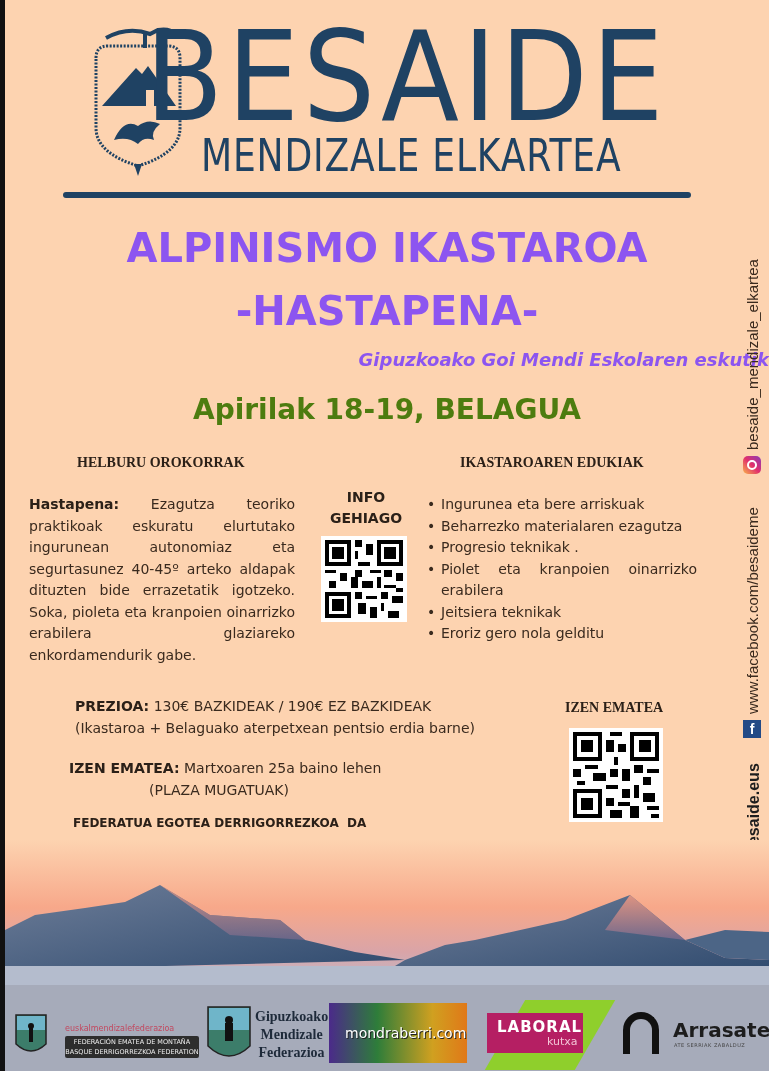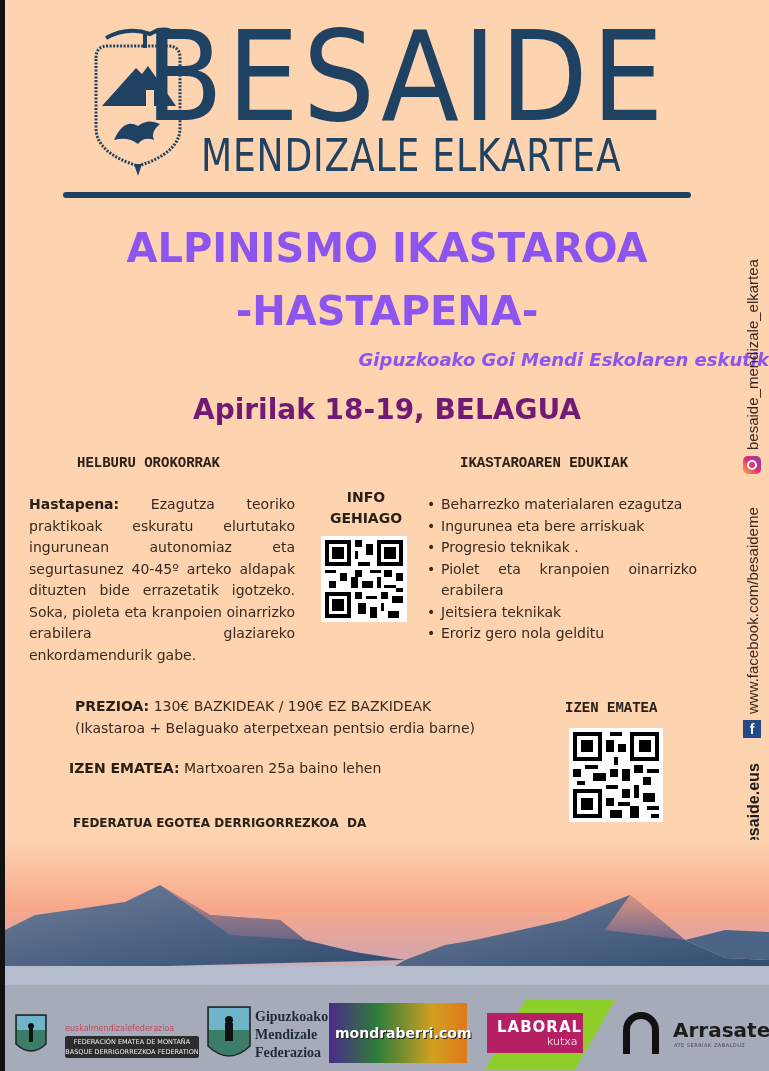--- a/index.html
+++ b/index.html
@@ -34,25 +34,25 @@
     color: #8c55f0; font-family: "DejaVu Sans", sans-serif; font-weight: bold;
     font-size: 40px; line-height: 52px;
   }
   .subtitle {
     position: absolute; left: 0; top: 349px; width: 764px; text-align: right;
     color: #8c55f0; font-family: "DejaVu Sans", sans-serif; font-weight: bold; font-style: italic;
     font-size: 18px; line-height: 22px;
   }
   .date {
     position: absolute; left: 0; top: 390px; width: 764px; text-align: center;
-    color: #701a75; font-family: "DejaVu Sans", sans-serif; font-weight: bold;
+    color: #4d7c0f; font-family: "DejaVu Sans", sans-serif; font-weight: bold;
     font-size: 28px; line-height: 40px;
   }
 
-  .h-sec { position: absolute; color: #2b2018; font-weight: bold; font-size: 14px; line-height: 20px; font-family: Liberation Mono, monospace; }
+  .h-sec { position: absolute; color: #2b2018; font-weight: bold; font-size: 14px; line-height: 20px; font-family: Liberation Serif, serif; }
   .body-text { color: #3a2a1e; font-family: "DejaVu Sans", sans-serif; font-size: 14px; line-height: 21.5px; }
   .goal {
     position: absolute; left: 24px; top: 494px; width: 266px; text-align: justify;
   }
   .goal b { color: #2b2018; }
 
   .info-label { position: absolute; left: 315px; top: 487px; width: 92px; text-align: center;
     font-weight: bold; font-size: 14px; line-height: 21px; color: #2b2018; font-family: "DejaVu Sans", sans-serif; }
   .qr { position: absolute; background: #fff; padding: 4px; }
   .qr svg { display: block; }
@@ -76,24 +76,24 @@
   .side-web { left: 740px; top: 896px; font-size: 16px; font-weight: bold; color: #1d1d1d; }
   .ig-icon { width: 18px; height: 18px; border-radius: 5px; background: linear-gradient(45deg,#f9b24a,#e1306c,#8a3ab9); position: relative; }
   .ig-icon::after { content: ""; position: absolute; left: 4px; top: 4px; width: 10px; height: 10px; border: 2px solid #fff; border-radius: 50%; box-sizing: border-box; }
   .fb-icon { width: 18px; height: 18px; background: #234a86; color: #fff; font-weight: bold; font-size: 14px; line-height: 18px; text-align: center; }
 
   .landscape { position: absolute; left: 0; top: 840px; width: 764px; height: 150px; }
   .footer { position: absolute; left: 0; top: 985px; width: 764px; height: 86px; background: #a6abba; }
   .sponsor { position: absolute; }
   .fvm-text { position: absolute; left: 60px; top: 1024px; font-size: 8px; color: #c2485f; font-family: "DejaVu Sans", sans-serif; }
   .fvm-box { position: absolute; left: 60px; top: 1036px; width: 134px; height: 22px; background: #2d2d2d; color: #eee; font-size: 6.5px; line-height: 10px; text-align: center; border-radius: 2px; font-family: "DejaVu Sans", sans-serif; padding-top: 1px; }
-  .gmf-text { position: absolute; left: 250px; top: 1008px; font-family: "Liberation Serif", serif; font-weight: bold; font-size: 14px; line-height: 18px; color: #1e2a3a; text-align: left; }
+  .gmf-text { position: absolute; left: 250px; top: 1008px; font-family: "Liberation Serif", serif; font-weight: bold; font-size: 14px; line-height: 18px; color: #1e2a3a; text-align: center; }
   .mondra { position: absolute; left: 324px; top: 1003px; width: 138px; height: 60px;
     background: linear-gradient(90deg,#4b2a8a 0%,#2e7d3a 35%,#d0a020 75%,#e07818 100%); }
-  .mondra span { position: absolute; left: 6px; top: 22px; color: #fff; font-weight: bold; font-size: 14px; font-family: "DejaVu Sans", sans-serif; text-shadow: 1px 1px 0 #222; }
+  .mondra span { position: absolute; left: 16px; top: 22px; color: #fff; font-weight: normal; font-size: 14px; font-family: "DejaVu Sans", sans-serif; text-shadow: 1px 1px 0 #222; }
   .laboral { position: absolute; left: 482px; top: 1013px; width: 96px; height: 40px; background: #b51f63; }
   .laboral-green { position: absolute; left: 500px; top: 1000px; width: 90px; height: 70px; background: #8fcf2c; transform: skewX(-30deg); }
   .laboral .l1 { position: absolute; left: 10px; top: 5px; color: #fff; font-size: 15px; font-weight: bold; letter-spacing: 1px; font-family: "DejaVu Sans", sans-serif; }
   .laboral .l2 { position: absolute; left: 60px; top: 22px; color: #f3c4d6; font-size: 11px; font-family: "DejaVu Sans", sans-serif; }
   .arrasate-icon { position: absolute; left: 618px; top: 1012px; width: 36px; height: 42px; border: 7px solid #111; border-bottom: none; border-radius: 18px 18px 0 0; }
   .arrasate { position: absolute; left: 668px; top: 1018px; font-size: 20px; font-weight: bold; color: #1d1d1d; font-family: "DejaVu Sans", sans-serif; }
   .arrasate-sub { position: absolute; left: 669px; top: 1042px; font-size: 5px; color: #444; letter-spacing: 0.5px; font-family: "DejaVu Sans", sans-serif; }
 </style>
 </head>
 <body>
@@ -138,35 +138,36 @@
         <rect x="16" y="2" width="3" height="3" fill="#000"></rect>
       <rect x="0" y="14" width="7" height="7" fill="#000"></rect>
         <rect x="1" y="15" width="5" height="5" fill="#fff"></rect>
         <rect x="2" y="16" width="3" height="3" fill="#000"></rect>
       <path d="M8 0h2v2h-2zM11 1h2v3h-2zM8 3h1v2h-1zM9 6h3v1h-3zM8 8h2v2h-2zM12 8h3v1h-3zM16 8h2v2h-2zM19 9h2v2h-2zM0 8h3v1h-3zM4 9h2v2h-2zM1 11h2v2h-2zM7 10h2v3h-2zM10 11h3v2h-3zM14 10h1v3h-1zM16 12h3v1h-3zM8 14h2v2h-2zM11 15h3v1h-3zM15 14h2v2h-2zM18 15h3v2h-3zM9 17h2v3h-2zM12 18h2v3h-2zM15 17h1v2h-1zM17 19h3v2h-3zM19 13h2v1h-2z" fill="#000"></path>
     </svg>
   </div>
 
   <div class="h-sec" style="left:455px; top:453px;">IKASTAROAREN EDUKIAK</div>
   <ul class="content-list body-text">
+    <li>Ingurunea eta bere arriskuak</li>
     <li>Beharrezko materialaren ezagutza</li>
-    <li>Ingurunea eta bere arriskuak</li>
     <li>Progresio teknikak .</li>
     <li>Piolet eta kranpoien oinarrizko erabilera</li>
     <li>Jeitsiera teknikak</li>
     <li>Eroriz  gero nola gelditu</li>
   </ul>
 
   <div class="price body-text">
     <div><b>PREZIOA:</b><span> 130€ BAZKIDEAK / 190€ EZ BAZKIDEAK</span></div>
     <div>(Ikastaroa + Belaguako aterpetxean pentsio erdia barne)</div>
   </div>
 
   <div class="reg body-text">
     <div><b>IZEN EMATEA:</b><span> Martxoaren 25a baino lehen</span></div>
+    <span class="indent">(PLAZA MUGATUAK)</span>
   </div>
 
   <div class="fed">FEDERATUA EGOTEA DERRIGORREZKOA  DA</div>
 
   <div class="h-sec" style="left:560px; top:698px;">IZEN EMATEA</div>
   <div class="qr qr2">
     <svg width="86" height="86" viewBox="0 0 21 21" shape-rendering="crispEdges">
       <rect x="0" y="0" width="7" height="7" fill="#000"></rect>
         <rect x="1" y="1" width="5" height="5" fill="#fff"></rect>
         <rect x="2" y="2" width="3" height="3" fill="#000"></rect>

